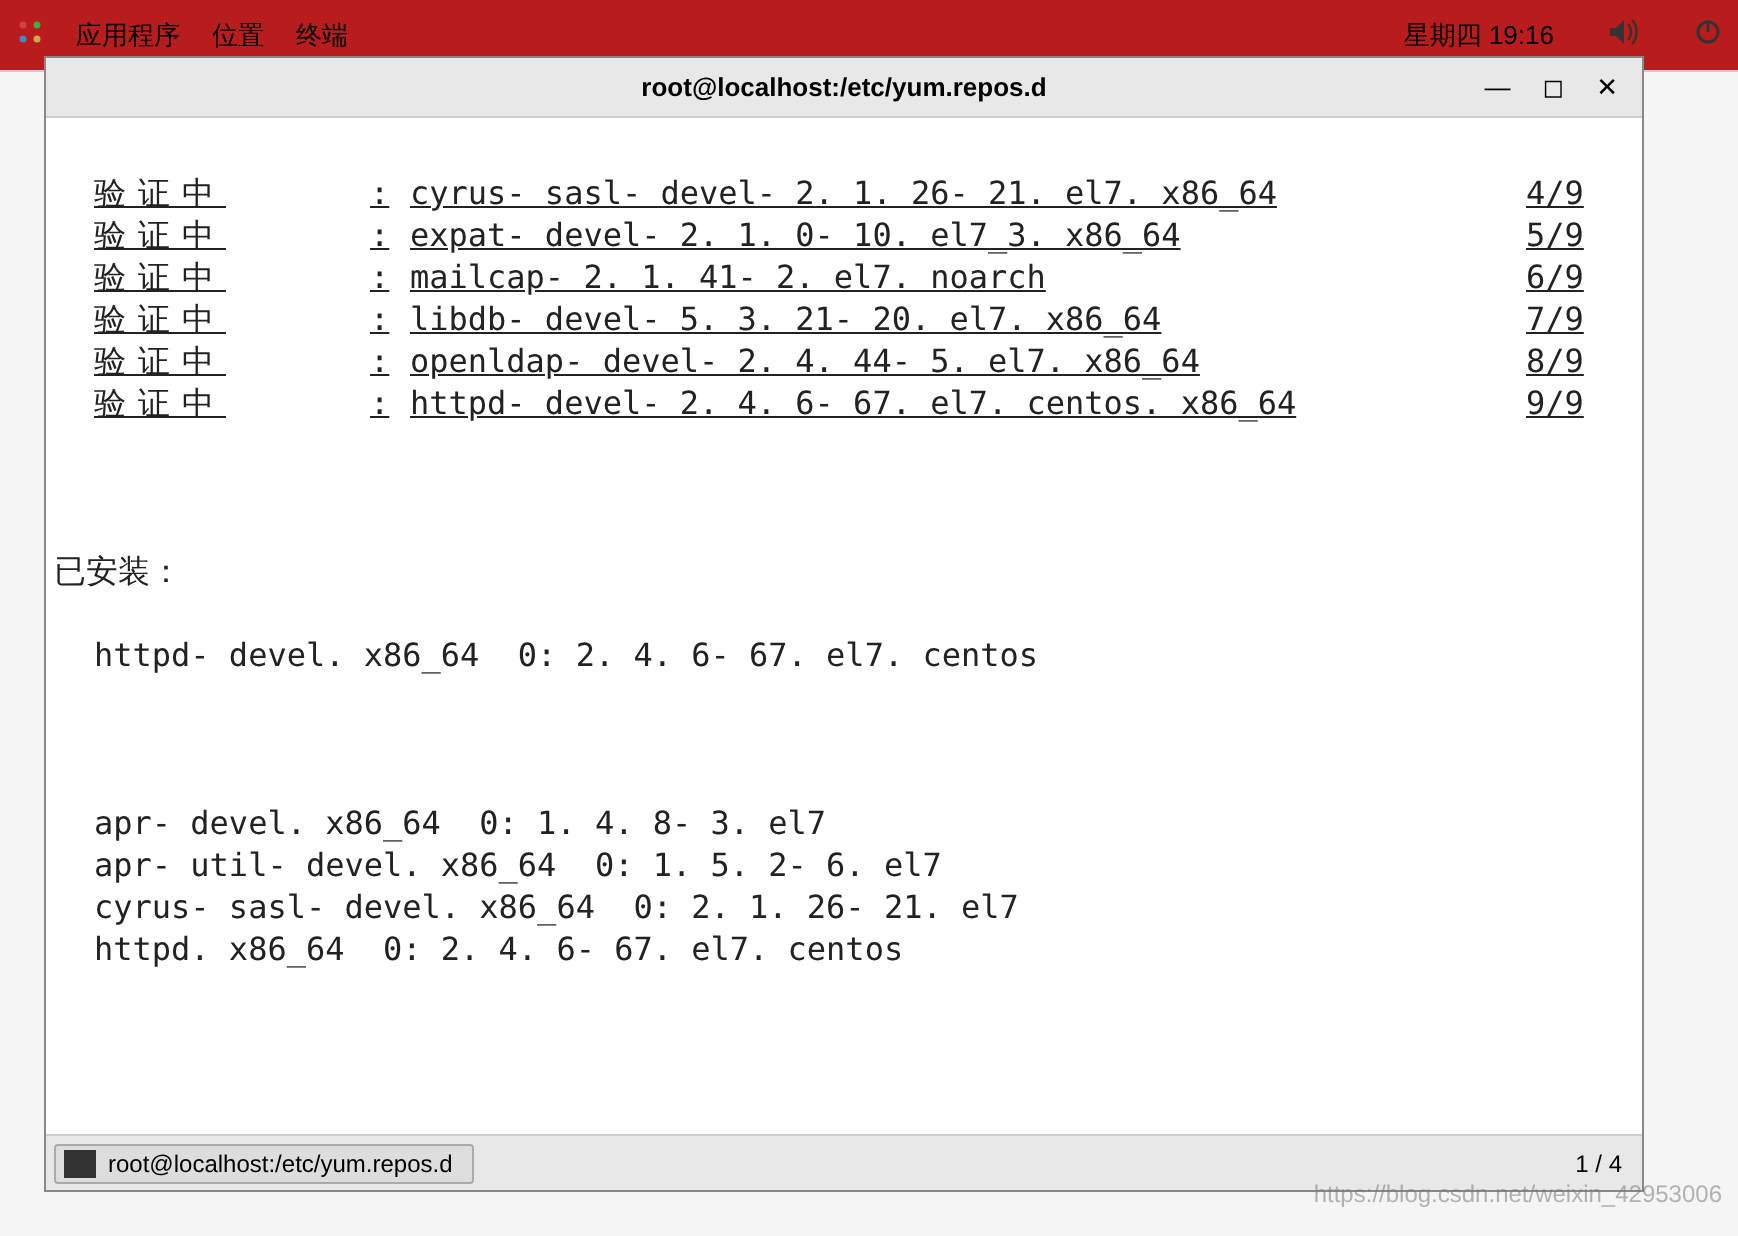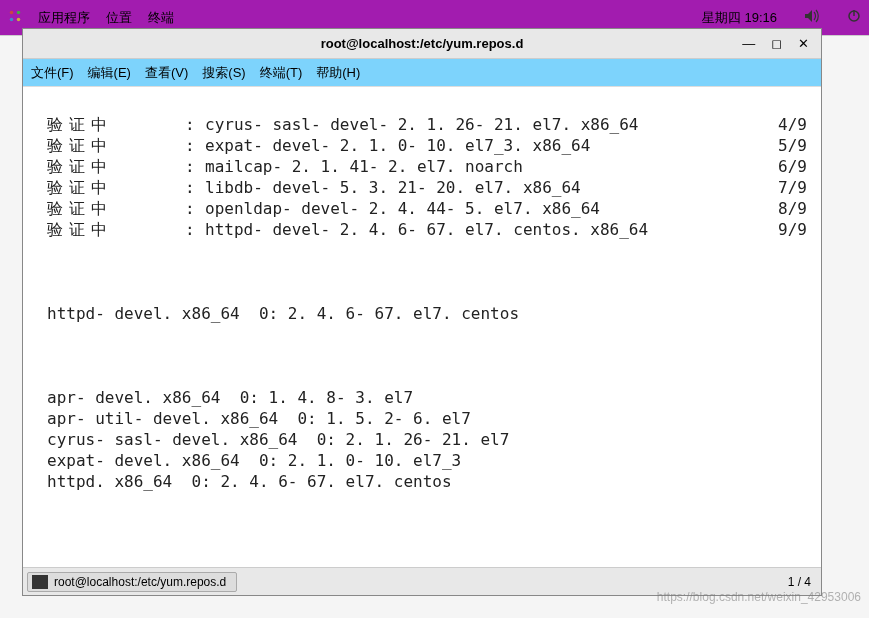--- a/index.html
+++ b/index.html
@@ -6,37 +6,37 @@
     body {
       font-family: sans-serif;
       background: #f5f5f5;
       width: 869px;
       height: 618px;
       overflow: hidden;
       position: relative;
     }
     .topbar {
       height: 36px;
-      background: #a21caf;
+      background: #b91c1c;
       display: flex;
       align-items: center;
       padding: 0 8px;
       font-size: 13px;
       border-bottom: 1px solid #ccc;
     }
     .topbar-left { display: flex; gap: 16px; align-items: center; }
     .topbar-right { margin-left: auto; display: flex; gap: 27px; align-items: center; }
     .app-icon { width: 14px; height: 14px; display: inline-block; }
     .window {
       position: absolute;
       left: 22px;
       top: 28px;
       width: 800px;
       height: 568px;
-      background: #7dd3fc;
+      background: #ef4444;
       border: 1px solid #888;
       display: flex;
       flex-direction: column;
     }
     .titlebar {
       height: 30px;
       background: #e8e8e8;
       display: flex;
       align-items: center;
       border-bottom: 1px solid #ccc;
@@ -70,25 +70,25 @@
       flex: 1;
       background: #fff;
       padding: 6px 4px;
       font-family: "DejaVu Sans Mono", monospace;
       font-size: 16px;
       line-height: 21px;
       color: #222;
       white-space: pre;
       overflow: hidden;
     }
-    .verify-row { display: flex; }
+    .verify-row { display: flex; text-decoration: underline; }
     .verify-label { width: 158px; padding-left: 20px; letter-spacing: 6px; }
     .verify-colon { width: 20px; }
     .verify-pkg { flex: 1; }
-    .verify-count { width: 54px; text-align: right; padding-right: 10px; }
+    .verify-count { width: 54px; padding-right: 10px; }
     .indent { padding-left: 20px; }
     .statusbar {
       height: 28px;
       background: #e8e8e8;
       display: flex;
       align-items: center;
       padding: 0 4px;
       font-size: 12px;
       border-top: 1px solid #ccc;
       gap: 6px;
@@ -156,35 +156,28 @@
 <div class="window">
   <div class="titlebar">
     <span class="titlebar-title">root@localhost:/etc/yum.repos.d</span>
     <div class="window-controls">
       <span>—</span>
       <span>◻</span>
       <span>✕</span>
     </div>
   </div>
 
-  <div class="menubar">
-    <span>文件(F)</span>
-    <span>编辑(E)</span>
-    <span>查看(V)</span>
-    <span>搜索(S)</span>
-    <span>终端(T)</span>
-    <span>帮助(H)</span>
-  </div>
 
   <div class="terminal-content">
 <div id="verify-rows"><div class="verify-row"><span class="verify-label">验证中</span><span class="verify-colon">:</span><span class="verify-pkg">cyrus- sasl- devel- 2. 1. 26- 21. el7. x86_64</span><span class="verify-count">4/9</span></div><div class="verify-row"><span class="verify-label">验证中</span><span class="verify-colon">:</span><span class="verify-pkg">expat- devel- 2. 1. 0- 10. el7_3. x86_64</span><span class="verify-count">5/9</span></div><div class="verify-row"><span class="verify-label">验证中</span><span class="verify-colon">:</span><span class="verify-pkg">mailcap- 2. 1. 41- 2. el7. noarch</span><span class="verify-count">6/9</span></div><div class="verify-row"><span class="verify-label">验证中</span><span class="verify-colon">:</span><span class="verify-pkg">libdb- devel- 5. 3. 21- 20. el7. x86_64</span><span class="verify-count">7/9</span></div><div class="verify-row"><span class="verify-label">验证中</span><span class="verify-colon">:</span><span class="verify-pkg">openldap- devel- 2. 4. 44- 5. el7. x86_64</span><span class="verify-count">8/9</span></div><div class="verify-row"><span class="verify-label">验证中</span><span class="verify-colon">:</span><span class="verify-pkg">httpd- devel- 2. 4. 6- 67. el7. centos. x86_64</span><span class="verify-count">9/9</span></div></div>
 <div>&nbsp;</div>
+<div>已安装：</div>
 <div class="indent">httpd- devel. x86_64  0: 2. 4. 6- 67. el7. centos</div>
 <div>&nbsp;</div>
-<div id="deps-list"><div class="indent">apr- devel. x86_64  0: 1. 4. 8- 3. el7</div><div class="indent">apr- util- devel. x86_64  0: 1. 5. 2- 6. el7</div><div class="indent">cyrus- sasl- devel. x86_64  0: 2. 1. 26- 21. el7</div><div class="indent">expat- devel. x86_64  0: 2. 1. 0- 10. el7_3</div><div class="indent">httpd. x86_64  0: 2. 4. 6- 67. el7. centos</div></div>
+<div id="deps-list"><div class="indent">apr- devel. x86_64  0: 1. 4. 8- 3. el7</div><div class="indent">apr- util- devel. x86_64  0: 1. 5. 2- 6. el7</div><div class="indent">cyrus- sasl- devel. x86_64  0: 2. 1. 26- 21. el7</div><div class="indent">httpd. x86_64  0: 2. 4. 6- 67. el7. centos</div></div>
 
 
 
   </div>
 
   <div class="statusbar">
     <div class="task-btn">
       <span class="task-icon"></span>
       <span>root@localhost:/etc/yum.repos.d</span>
     </div>

